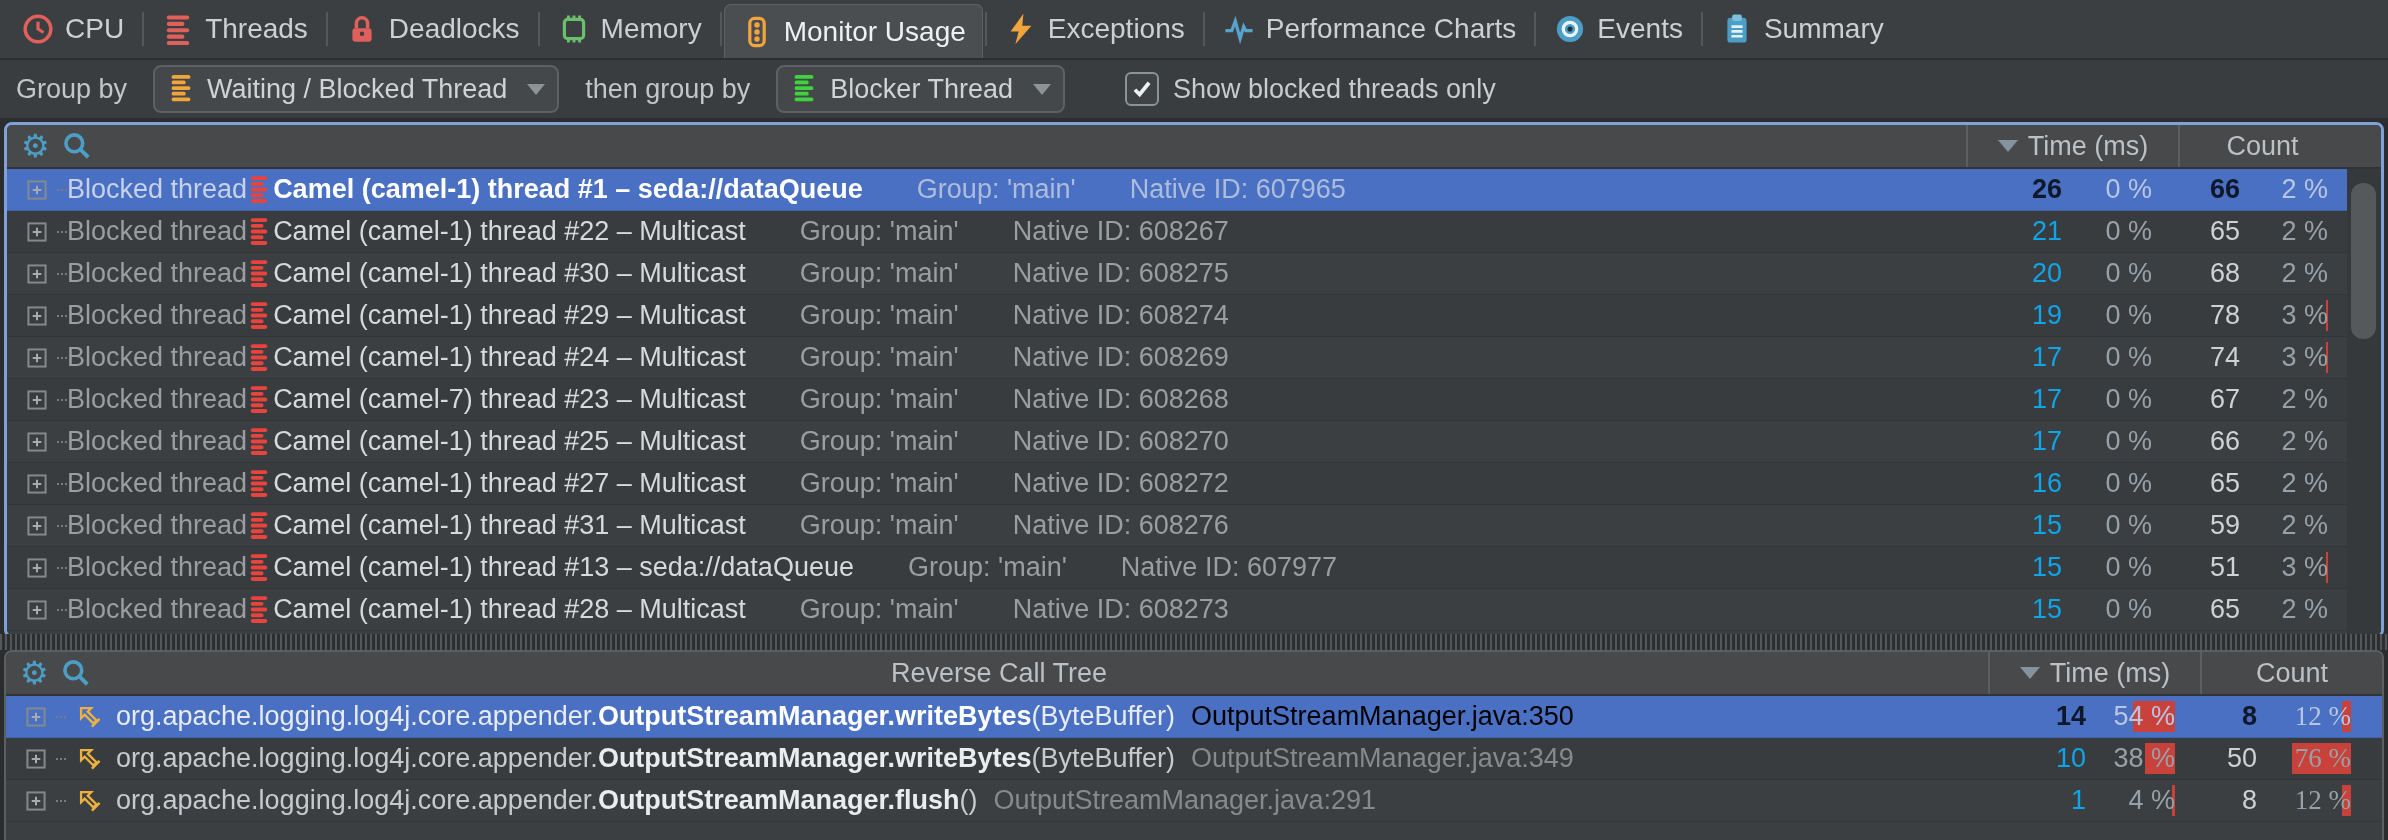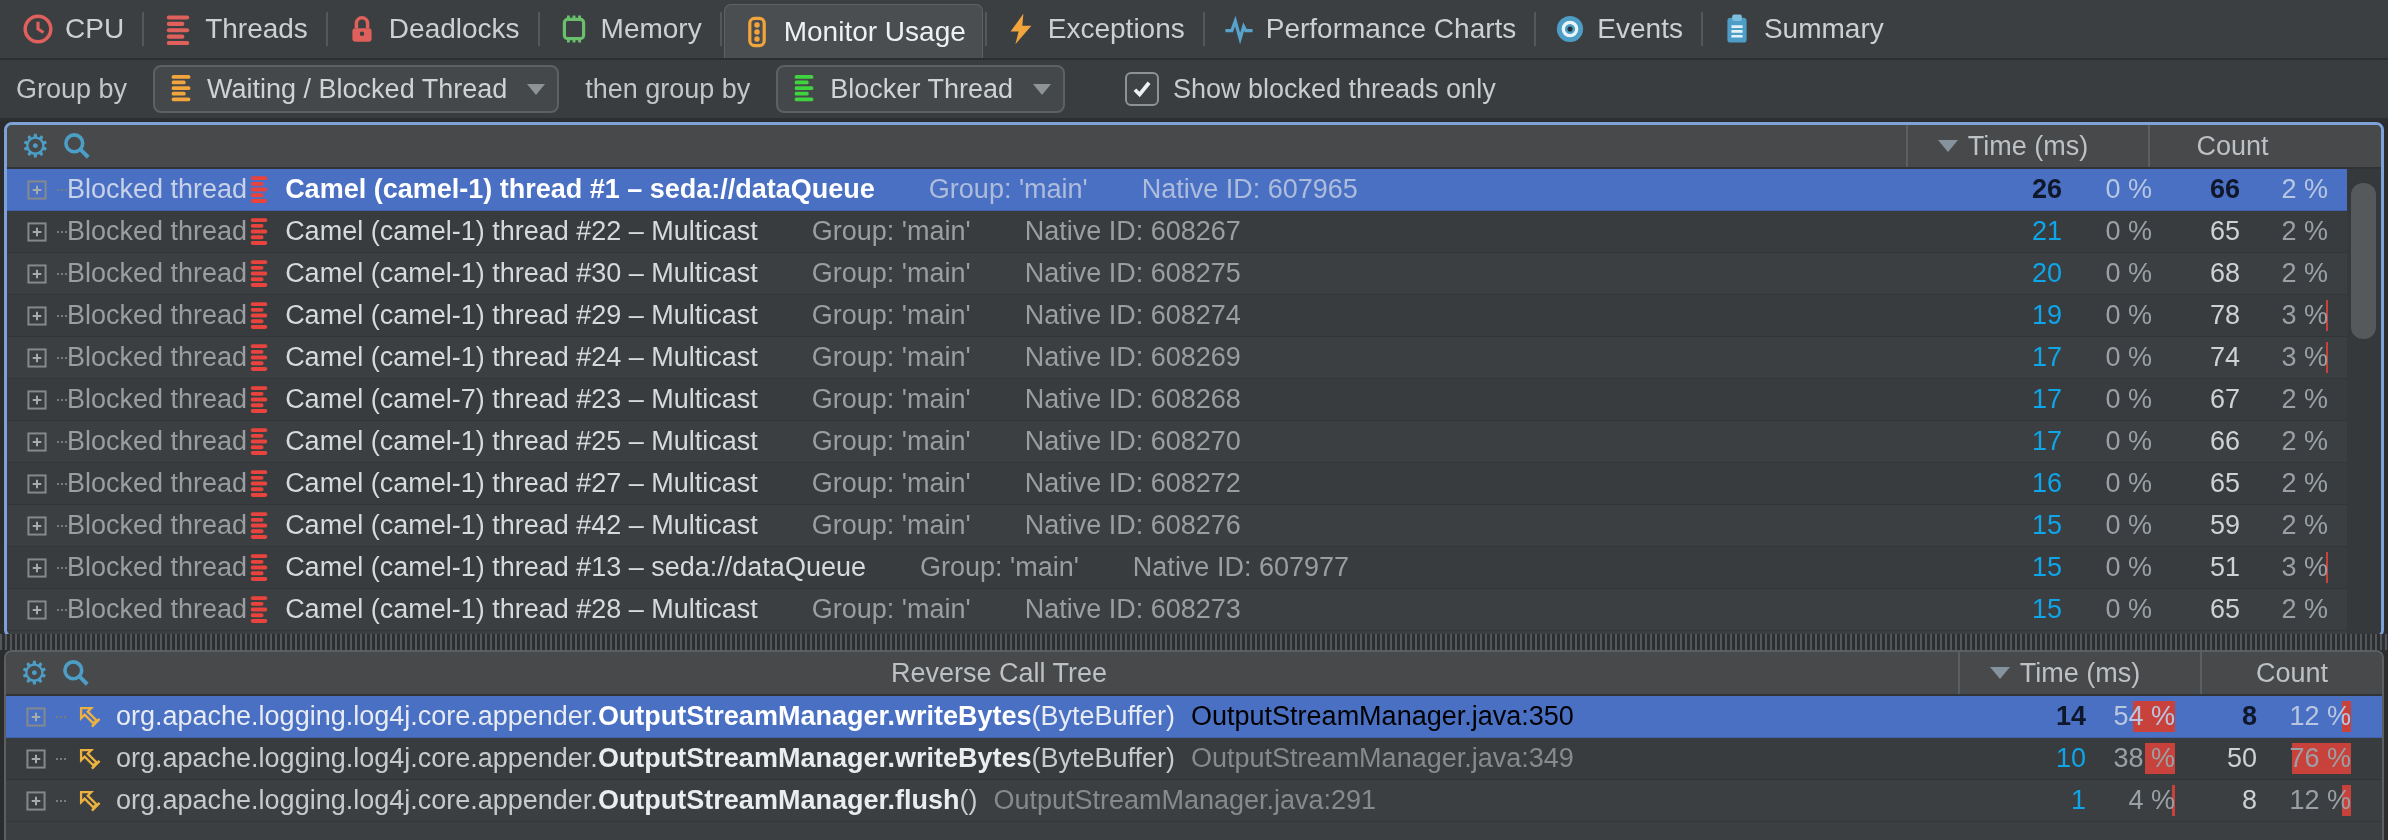--- a/index.html
+++ b/index.html
@@ -24,56 +24,56 @@
   .panel{position:absolute;left:4px;right:4px;background:#3c3f41;overflow:hidden;}
   #topPanel{top:122px;height:510px;border:3px solid #7ea2d8;border-radius:8px;}
   #bottomPanel{top:650px;height:192px;border:2px solid #5b5f62;border-bottom:none;border-radius:8px 8px 0 0;}
   .panel-header{height:42px;background:#47494b;border-bottom:2px solid #313436;display:flex;align-items:center;position:relative;color:#bdc1c4;font-size:27px;}
   .gear{font-size:32px;line-height:32px;color:#4d9ec6;margin-left:14px;}
   .hsearch{margin-left:12px;}
   .h-title{position:absolute;left:0;text-align:center;color:#bdc1c4;}
   #topPanel .h-title{right:411px;}
   #bottomPanel .h-title{right:390px;}
   .h-right{margin-left:auto;display:flex;align-items:center;height:100%;}
-  .h-cell{display:flex;align-items:center;justify-content:center;height:100%;border-left:2px solid #5b5f62;gap:10px;margin-left:30px;}
+  .h-cell{display:flex;align-items:center;justify-content:center;height:100%;border-left:2px solid #5b5f62;gap:10px;}
   .h-cell .colname{padding-top:1px;}
   #topPanel .h-time{width:210px;} #topPanel .h-count{width:165px;} #topPanel .h-gutter{width:36px;border-left:none;}
   #bottomPanel .h-time{width:210px;} #bottomPanel .h-count{width:180px;}
   .sortarrow{width:0;height:0;border-left:10px solid transparent;border-right:10px solid transparent;border-top:12px solid #85939e;}
   
   .rows{position:relative;}
   .row{display:flex;align-items:center;height:42px;font-size:27px;background:#3c3f41;border-bottom:1px solid rgba(0,0,0,0.12);box-sizing:border-box;}
   .row:nth-child(even){background:#393c3e;}
   .row.selected{background:#4a70c4;}
   #topPanel .row{padding-right:36px;}
   .tree{flex:none;display:flex;align-items:center;padding-left:20px;gap:10px;}
   .stub{width:10px;border-bottom:2px dotted #787c7f;flex:none;}
   .namecell{flex:1;display:flex;align-items:center;white-space:nowrap;overflow:hidden;gap:0;}
   .state{color:#9a9ea1;margin-right:0;}
-  .tname{color:#d7dadc;margin-left:14px;}
+  .tname{color:#d7dadc;margin-left:2px;}
   .meta{color:#9a9ea1;margin-left:54px;}
   .row.selected .state{color:#c7d2e8;}
   .row.selected .tname{color:#ffffff;font-weight:600;}
   .row.selected .meta{color:#aebcdc;}
   .pkg{color:#c7cacd;margin-left:12px;}
   .mthd{color:#eaecee;font-weight:700;}
   .args{color:#c7cacd;}
   .srcref{color:#868a8d;margin-left:16px;}
   .row.selected .pkg,.row.selected .args{color:#e7ebf2;}
   .row.selected .mthd{color:#ffffff;}
   .row.selected .srcref{color:#000000;}
   
   .r-num{width:92px;text-align:right;color:#0ea5e9;flex:none;}
   .r-pct{width:90px;text-align:right;color:#9aa0a5;flex:none;position:relative;}
   .r-pad1{width:28px;flex:none;}
   .r-cnum{width:60px;text-align:right;color:#ced2d5;flex:none;}
   .r-cpct{width:88px;text-align:right;color:#9aa0a5;flex:none;position:relative;}
   .r-pad2{width:17px;flex:none;}
   #bottomPanel .r-num{width:94px;} #bottomPanel .r-pct{width:89px;} #bottomPanel .r-pad1{width:27px;}
-  #bottomPanel .r-cnum{width:55px;} #bottomPanel .r-cpct{width:94px;} #bottomPanel .r-pad2{width:31px;}
+  #bottomPanel .r-cnum{width:55px;} #bottomPanel .r-cpct{width:94px;font-family:Liberation Serif, serif;} #bottomPanel .r-pad2{width:31px;}
   .row.selected .r-num,.row.selected .r-cnum{color:#0f172a;font-weight:700;}
   .row.selected .r-pct,.row.selected .r-cpct{color:#b9c6e2;}
   .bar{position:absolute;right:0;top:0;bottom:0;background:#c8423b;z-index:0;}
   .pctlabel{position:relative;z-index:1;}
   
   .vscroll{position:absolute;top:44px;bottom:0;right:0;width:34px;background:#36393b;}
   .vthumb{position:absolute;left:4px;top:14px;width:25px;height:156px;background:#56595c;border-radius:12px;}
   
   .splitter{position:absolute;left:0;right:0;top:634px;height:16px;
     background:repeating-linear-gradient(90deg,#53565a 0 2px,#2c2e30 2px 5px);}
@@ -475,21 +475,21 @@
       <span class="state">Blocked thread</span>
       <svg width="24" height="30" viewBox="0 0 16 20" style="flex:none">
             <g fill="#e8433c">
               <rect x="2.5" y="0.8" width="11" height="2.6" rx="1.2"></rect>
               <rect x="2.5" y="4.6" width="8.5" height="2.6" rx="1.2"></rect>
               <rect x="2.5" y="8.4" width="11" height="2.6" rx="1.2"></rect>
               <rect x="2.5" y="12.2" width="8.5" height="2.6" rx="1.2"></rect>
               <rect x="2.5" y="16" width="11" height="2.6" rx="1.2"></rect>
             </g>
           </svg>
-      <span class="tname">Camel (camel-1) thread #42 – Multicast</span>
+      <span class="tname">Camel (camel-1) thread #31 – Multicast</span>
       <span class="meta">Group: 'main'</span>
       <span class="meta">Native ID: 608276</span>
     </div>
     <span class="r-num">15</span>
     <span class="r-pct"><span class="bar" style="width: 0px;"></span><span class="pctlabel">0 %</span></span>
     <span class="r-pad1"></span>
     <span class="r-cnum">59</span>
     <span class="r-cpct"><span class="bar" style="width: 0px;"></span><span class="pctlabel">2 %</span></span>
     <span class="r-pad2"></span>
   </div>

